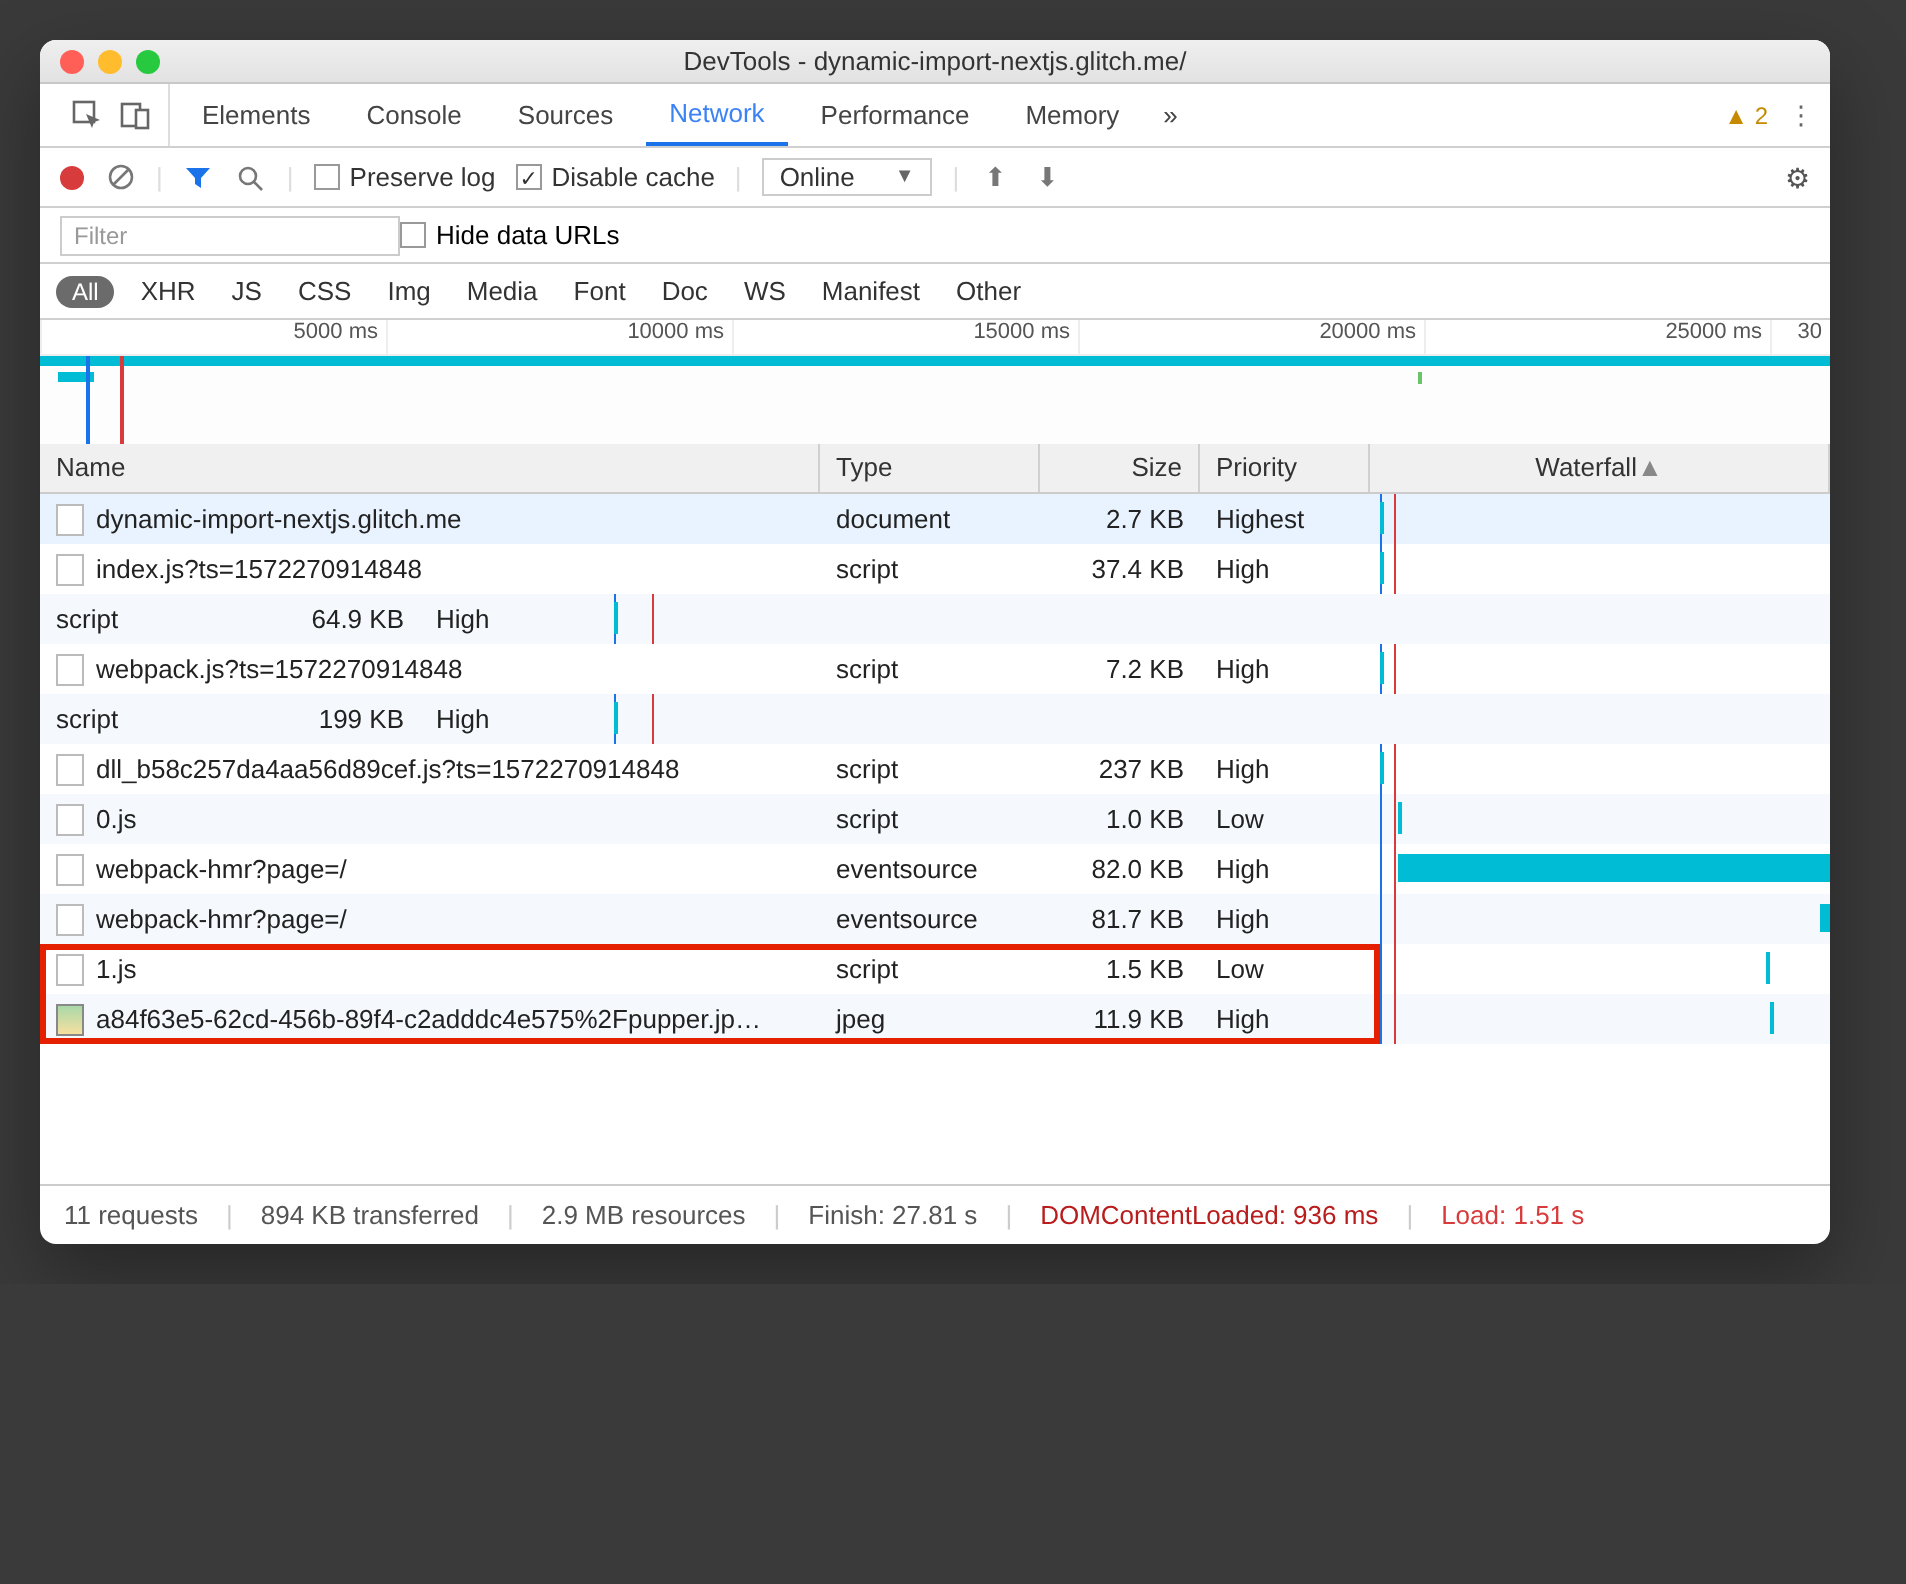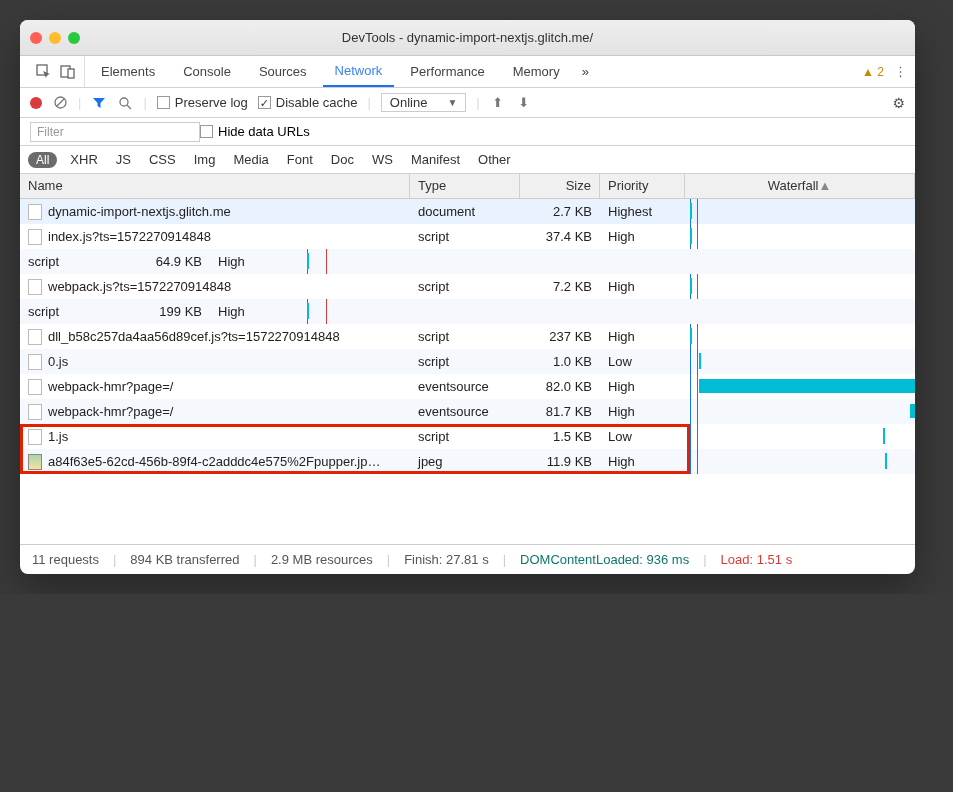--- a/index.html
+++ b/index.html
@@ -1,18 +1,18 @@
 <!DOCTYPE html>
 <html><head>
 <meta charset="utf-8">
 <style>
 * { box-sizing: border-box; margin: 0; padding: 0; }
 body { font-family: -apple-system, "Helvetica Neue", Arial, sans-serif; font-size: 13px; background: #3a3a3a; padding: 20px; }
 .window { width: 895px; background: #fff; border-radius: 8px; box-shadow: 0 15px 40px rgba(0,0,0,0.35); overflow: hidden; }
-.titlebar { height: 36px; background: linear-gradient(#efefef,#e2e2e2); display: flex; align-items: center; padding: 0 10px; position: relative; border-bottom: 1px solid #c8c8c8; }
+.titlebar { height: 22px; background: linear-gradient(#efefef,#e2e2e2); display: flex; align-items: center; padding: 0 10px; position: relative; border-bottom: 1px solid #c8c8c8; }
 .traffic { display: flex; gap: 7px; }
 .dot { width: 12px; height: 12px; border-radius: 50%; }
 .dot.red { background: #ff5f56; }
 .dot.yellow { background: #ffbd2e; }
 .dot.green { background: #27c93f; }
 .title { position: absolute; left: 50%; transform: translateX(-50%); font-size: 13px; color: #333; }
 .tabs { height: 32px; display: flex; align-items: center; border-bottom: 1px solid #d0d0d0; padding: 0 8px; gap: 4px; }
 .inspect-icons { display: flex; gap: 8px; padding: 0 8px; border-right: 1px solid #ddd; height: 100%; align-items: center; }
 .tab { padding: 0 12px; color: #444; height: 100%; display: flex; align-items: center; cursor: default; }
 .tab.active { color: #3b82f6; border-bottom: 2px solid #1a73e8; }
@@ -53,21 +53,21 @@
 .file-ico { width: 14px; height: 16px; border: 1px solid #bbb; background: #fff; display:inline-block; }
 .file-ico.img { background: linear-gradient(#a8d8a8,#f7e0a0); border-color:#888;}
 .row .col-wf { position: relative; height: 100%; }
 .wf-bar { position: absolute; top: 5px; height: 14px; background: #00bcd4; }
 .wf-tick { position: absolute; top: 4px; width: 2px; height: 16px; background: #00bcd4; }
 .wf-vline { position:absolute; top:0; bottom:0; width:1px;}
 .redbox { border: 3px solid #e52000; }
 .empty { height: 70px; }
 .status { height: 30px; border-top: 1px solid #ccc; display: flex; align-items: center; padding: 0 12px; gap: 14px; font-size: 13px; color: #555; }
 .status .sep { color: #ccc; }
-.status .dcl { color: #0f766e; }
+.status .dcl { color: #b91c1c; }
 .status .load { color: #d83b3b; }
 svg { display:block; }
 </style>
 </head>
 <body>
 
 <div class="window">
   <div class="titlebar">
     <div class="traffic">
       <div class="dot red"></div>
@@ -160,20 +160,37 @@
     <span class="t">CSS</span>
     <span class="t">Img</span>
     <span class="t">Media</span>
     <span class="t">Font</span>
     <span class="t">Doc</span>
     <span class="t">WS</span>
     <span class="t">Manifest</span>
     <span class="t">Other</span>
   </div>
 
+  <div class="timeline">
+    <div class="tl-ticks">
+      <div class="tl-tick">5000 ms</div>
+      <div class="tl-tick">10000 ms</div>
+      <div class="tl-tick">15000 ms</div>
+      <div class="tl-tick">20000 ms</div>
+      <div class="tl-tick">25000 ms</div>
+      <div class="tl-tick" style="flex:0 0 30px">30</div>
+    </div>
+    <div class="tl-body">
+      <div class="tl-bar" style="left:0;width:100%;top:0;"></div>
+      <div class="tl-bar" style="left:1%;width:2%;top:8px;"></div>
+      <div class="tl-v" style="left:23px;background:#1a73e8;"></div>
+      <div class="tl-v" style="left:40px;background:#d83b3b;"></div>
+      <div class="tl-bar" style="left:77%;width:2px;top:8px;height:6px;background:#6ac46a"></div>
+    </div>
+  </div>
 
   <div class="headers">
     <div class="col-name">Name</div>
     <div class="col-type">Type</div>
     <div class="col-size">Size</div>
     <div class="col-prio">Priority</div>
     <div class="col-wf">
         <span>Waterfall</span>
         <span style="color:#888">▲</span>
       </div>

